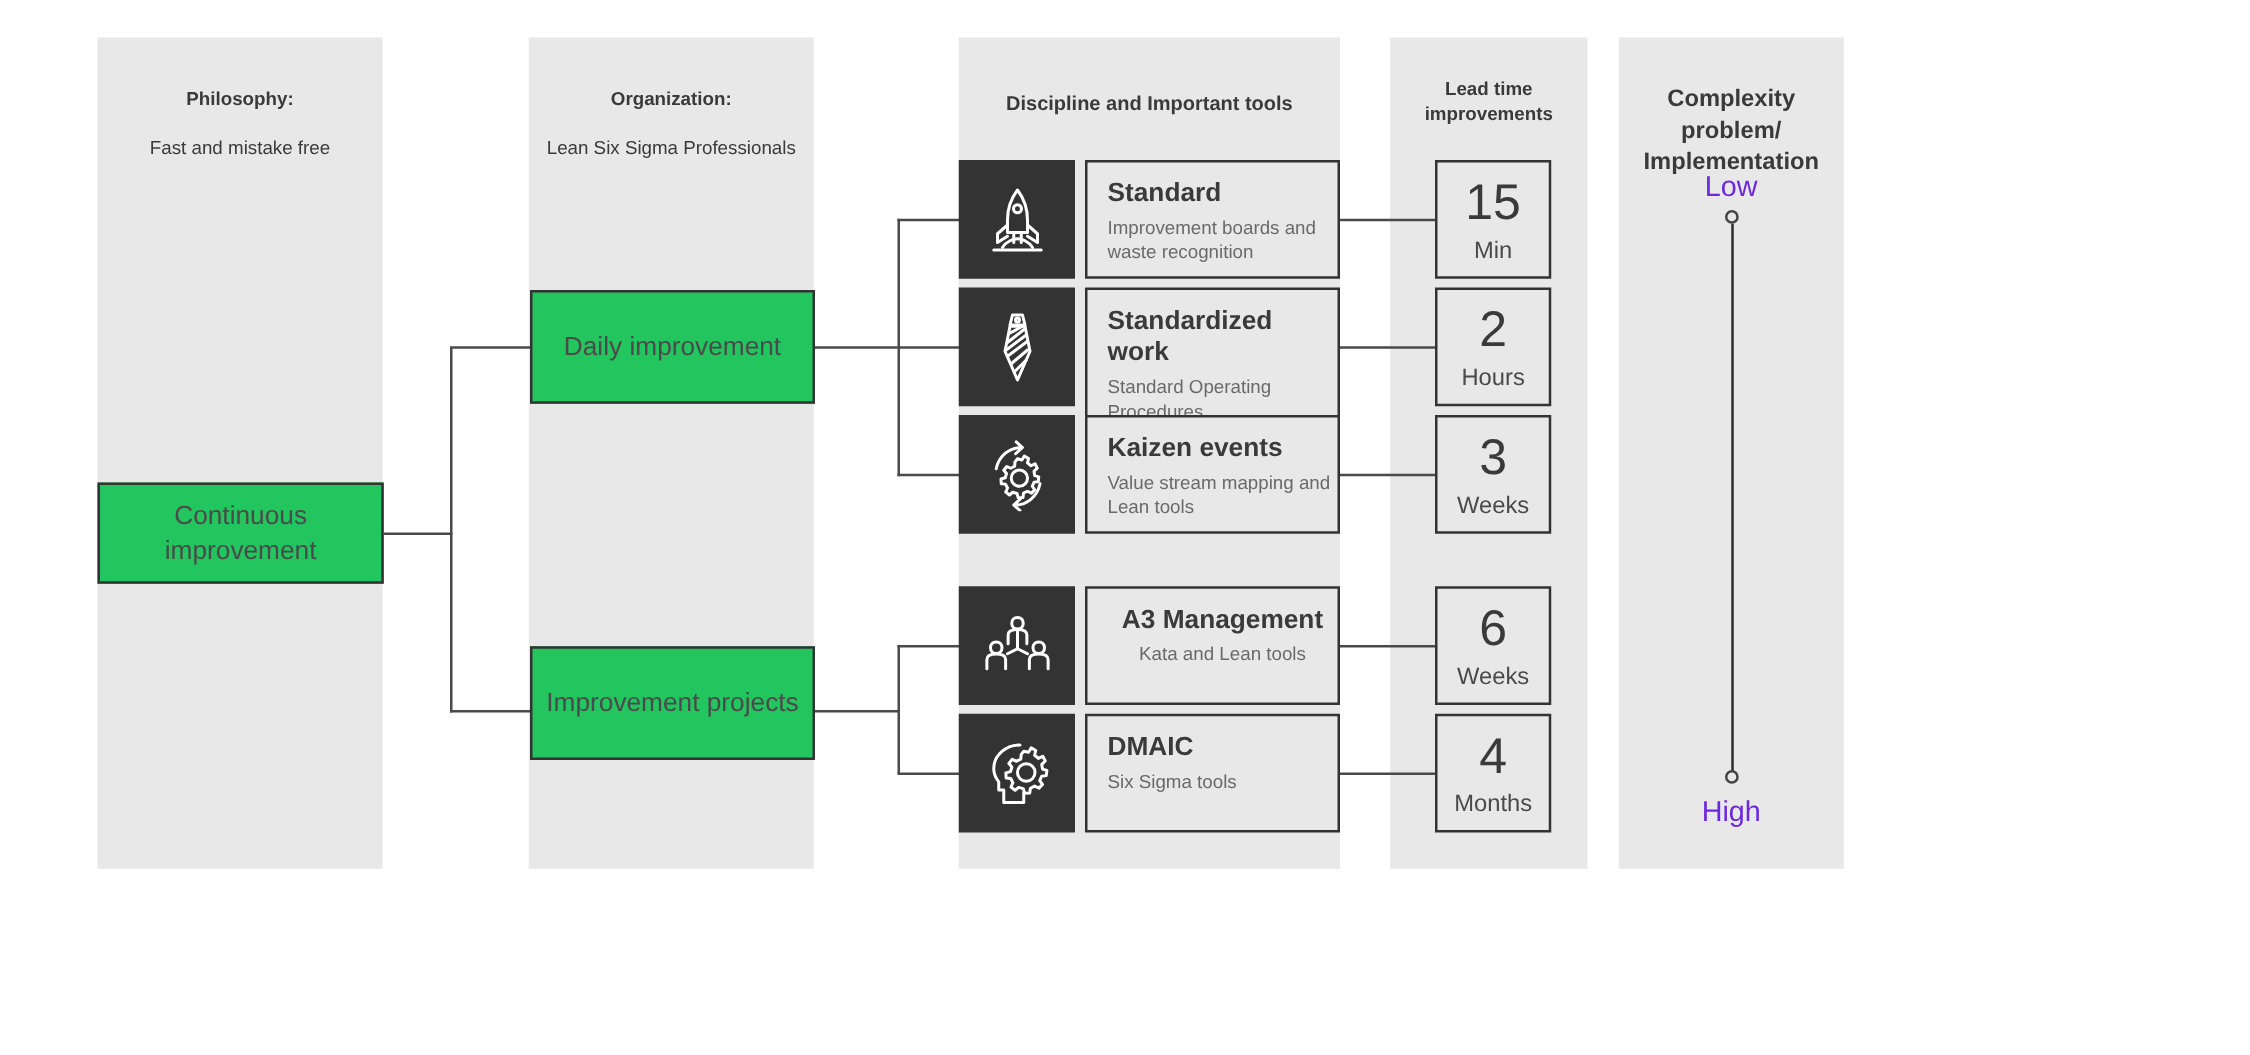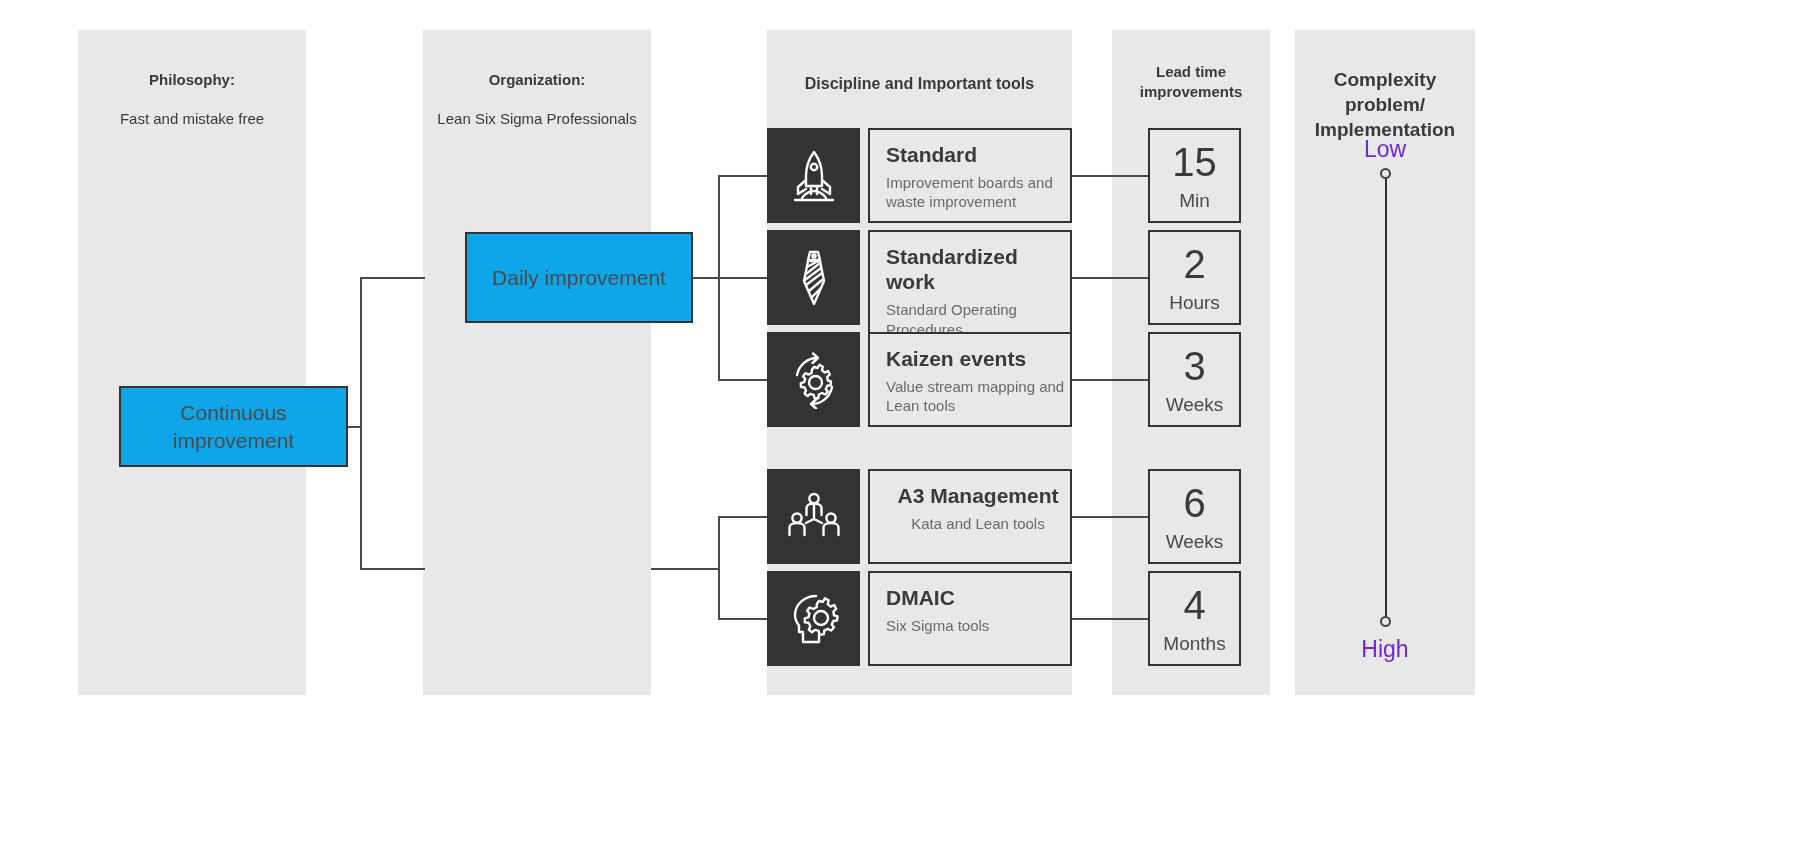--- a/index.html
+++ b/index.html
@@ -35,31 +35,30 @@
     color: #3a3a3a;
     line-height: 1.32;
     white-space: pre-line;
   }
   .band-title .strong { font-weight: bold; }
   .band-title .light  { font-weight: normal; }
 
   
   .node {
     position: absolute;
-    background: #0ea5e9;
+    background: #22c55e;
     border: 2px solid #333333;
     box-sizing: border-box;
     display: flex;
     align-items: center;
     justify-content: center;
     text-align: center;
     color: #4a4a4a;
     line-height: 1.3;
     white-space: pre-line;
-    margin-left: 41px;
   }
 
   #node-continuous { font-size: 21px; }
   .node-org        { font-size: 21px; }
 
   
   .icon-box {
     position: absolute;
     background: #333333;
     box-sizing: border-box;
@@ -199,36 +198,37 @@
   <div class="ln-h" style="left:1072px; top:277px; width:77px;"></div>
   <div class="ln-h" style="left:1072px; top:379px; width:77px;"></div>
   <div class="ln-h" style="left:1072px; top:516px; width:77px;"></div>
   <div class="ln-h" style="left:1072px; top:618px; width:77px;"></div>
 
   <div class="node" id="node-continuous" style="left:78px; top:386px; width:229px; height:81px;">Continuous
 improvement</div>
 
   <div class="node node-org" style="left:424px; top:232px; width:228px; height:91px;">Daily improvement</div>
 
+  <div class="node node-org" style="left:424px; top:517px; width:228px; height:91px;">Improvement projects</div>
 
   <div class="icon-box" style="left:767px; top:128px; width:93px; height:95px;">
     <svg width="50" height="56" viewBox="0 0 50 56" fill="none" stroke="#ffffff" stroke-width="2.4" stroke-linecap="round" stroke-linejoin="round">
       <path d="M25 4 C19 12 17 20 17 28 L17 38 L33 38 L33 28 C33 20 31 12 25 4 Z"></path>
       <circle cx="25" cy="19" r="3.2"></circle>
       <path d="M17 32 L9 39 L9 46 L17 41"></path>
       <path d="M33 32 L41 39 L41 46 L33 41"></path>
       <path d="M22 38 L22 46 M28 38 L28 46"></path>
       <path d="M13 50 C16 45 22 43 25 43 C28 43 34 45 37 50"></path>
       <path d="M6 52 L44 52"></path>
     </svg>
   </div>
   <div class="tool-card" style="left:868px; top:128px; width:204px; height:95px;">
     <div class="tool-title">Standard</div>
     <div class="tool-sub">Improvement boards and
-waste improvement</div>
+waste recognition</div>
   </div>
   <div class="lead-box" style="left:1148px; top:128px; width:93px; height:95px;">
     <div class="lead-num">15</div>
     <div class="lead-unit">Min</div>
   </div>
 
   <div class="icon-box" style="left:767px; top:230px; width:93px; height:95px;">
     <svg width="40" height="58" viewBox="0 0 40 58" fill="none" stroke="#ffffff" stroke-width="2.4" stroke-linecap="round" stroke-linejoin="round">
       <path d="M16 3 L24 3 L26 11 L14 11 Z"></path>
       <circle cx="20" cy="7" r="1.6"></circle>

